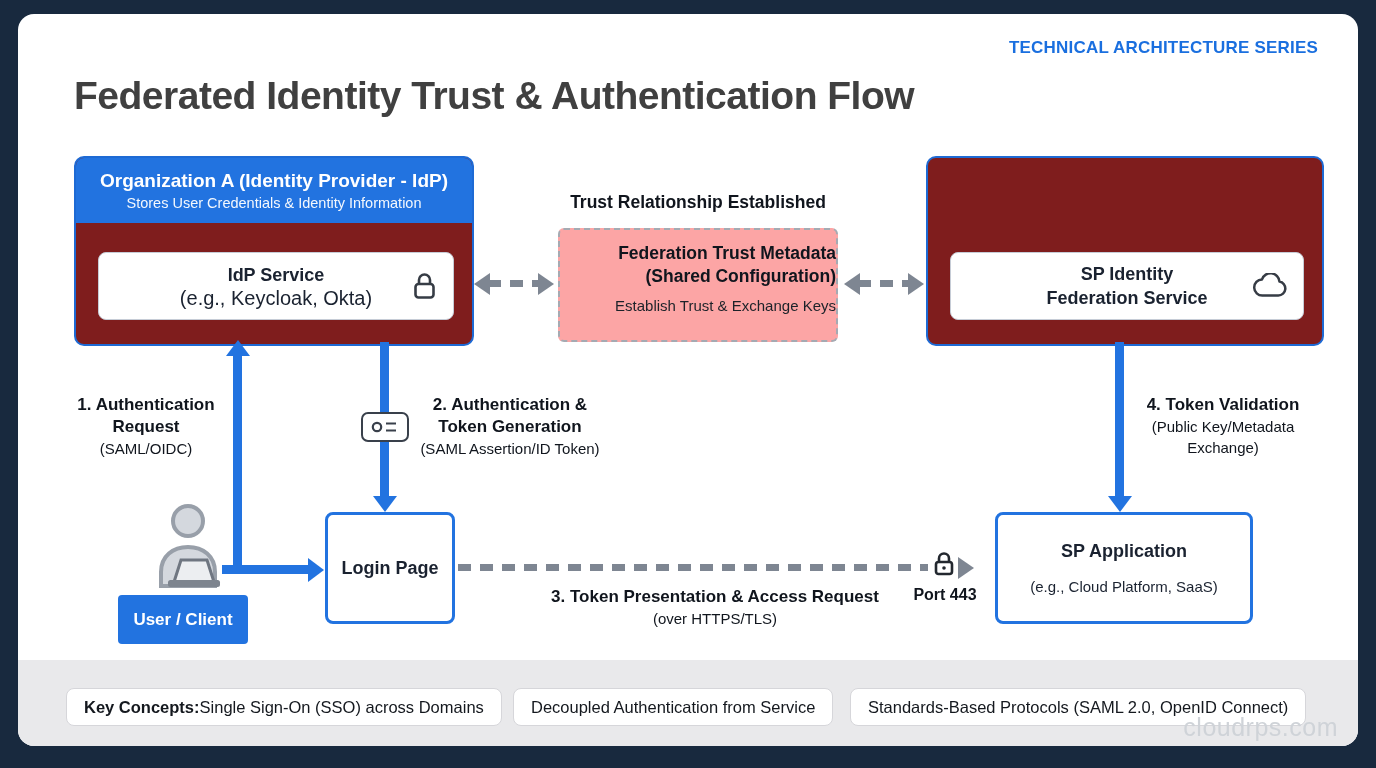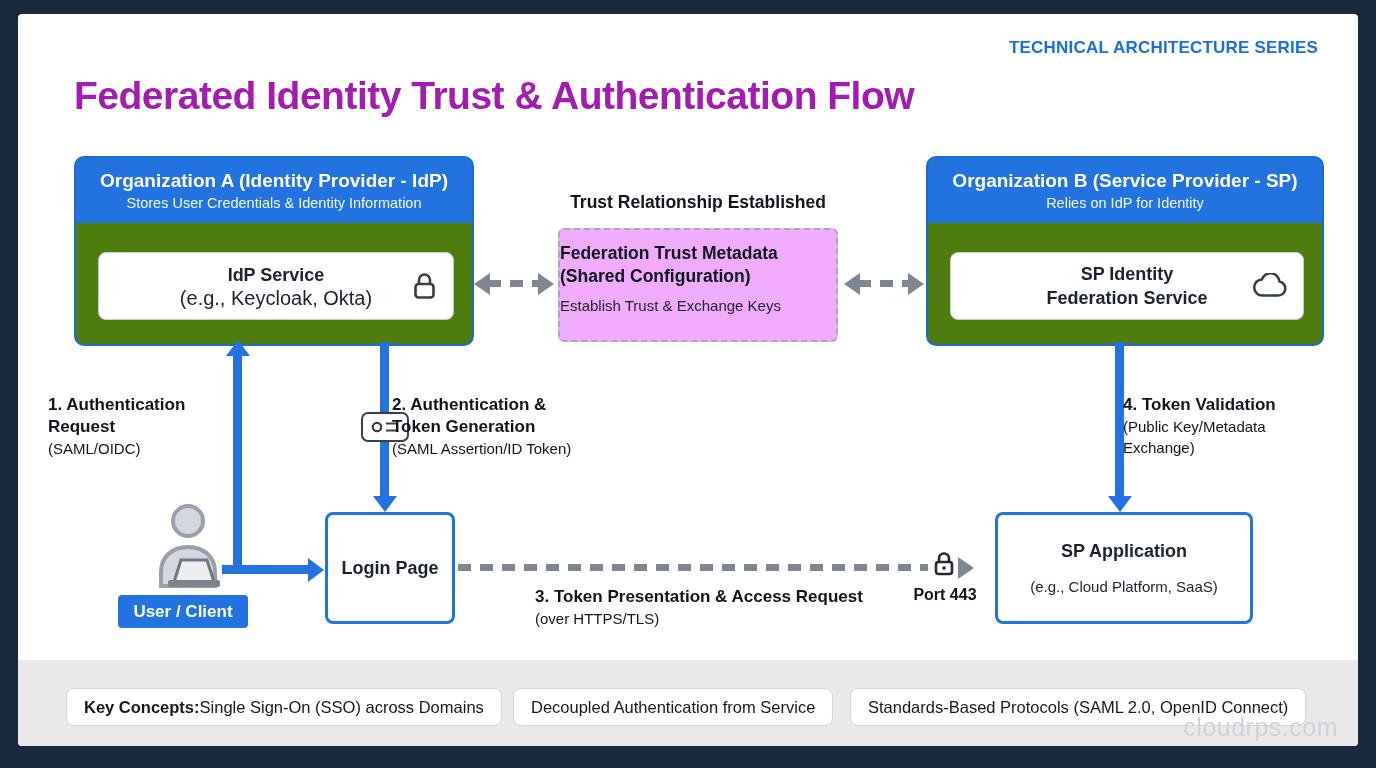--- a/index.html
+++ b/index.html
@@ -1,80 +1,80 @@
 <!DOCTYPE html>
 <html><head>
 <meta charset="utf-8">
 <style>
   html,body{margin:0;padding:0;}
   body{
     width:1376px;height:768px;position:relative;overflow:hidden;
     background:#18293e;color:#1a2230;
     font-family:"Liberation Sans", sans-serif;
   }
-  .canvas{position:absolute;left:18px;top:14px;width:1340px;height:732px;background:#ffffff;border-radius:4px;overflow:hidden;}
+  .canvas{position:absolute;left:18px;top:14px;width:1340px;height:732px;background:#ffffff;border-radius:16px;overflow:hidden;}
 
   .series{position:absolute;top:24px;right:40px;color:#1a6fdf;font-weight:bold;font-size:17px;letter-spacing:.2px;}
-  .title{position:absolute;left:56px;top:60px;font-size:39px;font-weight:bold;color:#a21caf;letter-spacing:-.5px;margin:0;}
-
-  
-  .org{position:absolute;border:2px solid #1e6ad4;border-radius:10px;background:#4d7c0f;overflow:hidden;}
+  .title{position:absolute;left:56px;top:60px;font-size:39px;font-weight:bold;color:#404040;letter-spacing:-.5px;margin:0;}
+
+  
+  .org{position:absolute;border:2px solid #1e6ad4;border-radius:10px;background:#7f1d1d;overflow:hidden;}
   .org.a{left:56px;top:142px;width:396px;height:186px;}
   .org.b{left:908px;top:142px;width:394px;height:186px;}
   .org-head{background:#2273e0;color:#fff;text-align:center;padding:10px 8px 9px;}
   .org-title{font-size:19px;font-weight:bold;line-height:25px;}
   .org-sub{font-size:14.5px;line-height:21px;color:rgba(255,255,255,.95);}
   .svc{position:absolute;left:22px;right:18px;top:94px;height:66px;background:#fff;border:1.5px solid #c6ccd6;border-radius:8px;
        display:flex;flex-direction:column;align-items:center;justify-content:center;text-align:center;}
   .svc .t1{font-size:18px;font-weight:bold;line-height:24px;}
   .svc .t2{font-size:20px;line-height:22px;}
   .svc .icon{position:absolute;right:15px;top:50%;transform:translateY(-50%);line-height:0;}
 
   
   .trust-head{position:absolute;left:530px;top:178px;width:300px;text-align:center;font-size:17.5px;font-weight:bold;color:#10151d;}
-  .trust-box{position:absolute;left:540px;top:214px;width:280px;height:114px;background:#f0abfc;border:2px dashed #a5aab2;border-radius:6px;text-align:left;padding-top:12px;box-sizing:border-box;}
+  .trust-box{position:absolute;left:540px;top:214px;width:280px;height:114px;background:#fca5a5;border:2px dashed #a5aab2;border-radius:6px;text-align:right;padding-top:12px;box-sizing:border-box;}
   .trust-box .b{font-size:17.5px;font-weight:bold;line-height:23px;color:#10151d;}
   .trust-box .r{font-size:15px;margin-top:9px;color:#1c2229;}
 
   
   .dline{position:absolute;height:7px;background:repeating-linear-gradient(90deg,#7e8692 0 13px,transparent 13px 22px);}
   .ah{position:absolute;width:0;height:0;}
   .ah.right{border-top:11px solid transparent;border-bottom:11px solid transparent;border-left:16px solid #7e8692;}
   .ah.left{border-top:11px solid transparent;border-bottom:11px solid transparent;border-right:16px solid #7e8692;}
 
   
   .bline-v{position:absolute;width:9px;background:#2273e0;}
   .bline-h{position:absolute;height:9px;background:#2273e0;}
   .bah{position:absolute;width:0;height:0;}
   .bah.up{border-left:12px solid transparent;border-right:12px solid transparent;border-bottom:16px solid #2273e0;}
   .bah.down{border-left:12px solid transparent;border-right:12px solid transparent;border-top:16px solid #2273e0;}
   .bah.right{border-top:12px solid transparent;border-bottom:12px solid transparent;border-left:16px solid #2273e0;}
 
   
-  .step{position:absolute;text-align:left;color:#10151d;}
+  .step{position:absolute;text-align:center;color:#10151d;}
   .step .b{font-size:17px;font-weight:bold;line-height:22px;}
   .step .r{font-size:15px;line-height:21px;}
   .step1{left:30px;top:380px;width:196px;}
   .step2{left:374px;top:380px;width:236px;}
   .step3{left:517px;top:572px;width:360px;}
   .step4{left:1105px;top:380px;width:200px;}
   .port-label{position:absolute;left:884px;top:572px;width:86px;text-align:center;font-size:16px;font-weight:bold;color:#10151d;}
 
   
   .node{position:absolute;background:#fff;border:3px solid #2273e0;border-radius:8px;display:flex;flex-direction:column;align-items:center;justify-content:center;text-align:center;box-sizing:border-box;}
   .login{left:307px;top:498px;width:130px;height:112px;font-size:18px;font-weight:bold;}
   .spapp{left:977px;top:498px;width:258px;height:112px;gap:12px;}
   .spapp .t1{font-size:18px;font-weight:bold;line-height:25px;}
   .spapp .t2{font-size:15px;line-height:22px;text-align:center;}
 
   .ticket{position:absolute;left:343px;top:398px;width:48px;height:30px;background:#fff;border:2.5px solid #39404b;border-radius:7px;
           display:flex;align-items:center;justify-content:center;box-sizing:border-box;}
   .portlock{position:absolute;left:914px;top:536px;line-height:0;}
   .usericon{position:absolute;left:130px;top:488px;line-height:0;}
-  .userlabel{position:absolute;left:100px;top:581px;width:130px;height:33px;background:#2273e0;color:#fff;font-size:17px;font-weight:bold;
+  .userlabel{position:absolute;left:100px;top:581px;width:130px;height:49px;background:#2273e0;color:#fff;font-size:17px;font-weight:bold;
              border-radius:4px;display:flex;align-items:center;justify-content:center;}
 
   
   .band{position:absolute;left:0;top:646px;width:1340px;height:86px;background:#e9e9eb;}
   .pill{position:absolute;top:28px;height:36px;background:#fff;border:1px solid #d6d6da;border-radius:8px;
         display:flex;align-items:center;padding:0 17px;font-size:16.5px;color:#14181e;white-space:nowrap;}
   .pill .pb{font-weight:bold;}
   .pill1{left:48px;} .pill2{left:495px;} .pill3{left:832px;}
 
   .watermark{position:absolute;right:20px;bottom:4px;font-size:25px;color:#cfd3d8;letter-spacing:.5px;}
@@ -98,24 +98,20 @@
       <span class="icon">
         <svg width="27" height="31" viewBox="0 0 27 31">
           <path d="M8 13.5 V9.5 a5.5 5.5 0 0 1 11 0 v4" fill="none" stroke="#363c45" stroke-width="2.6"></path>
           <rect x="4.5" y="13.5" width="18" height="13.5" rx="3" fill="none" stroke="#363c45" stroke-width="2.6"></rect>
         </svg>
       </span>
     </div>
   </div>
 
   <div class="org b">
-    <div class="org-head">
-      <div class="org-title">Organization B (Service Provider - SP)</div>
-      <div class="org-sub">Relies on IdP for Identity</div>
-    </div>
     <div class="svc">
       <div class="t1">SP Identity</div>
       <div class="t1">Federation Service</div>
       <span class="icon">
         <svg width="36" height="26" viewBox="0 0 36 26">
           <path d="M10.5 22.5 h15.8 a7 7 0 0 0 1.2 -13.9 A9 9 0 0 0 10 6.4 A7.6 7.6 0 0 0 10.5 22.5 Z" fill="none" stroke="#363c45" stroke-width="2.5" stroke-linejoin="round"></path>
         </svg>
       </span>
     </div>
   </div>

